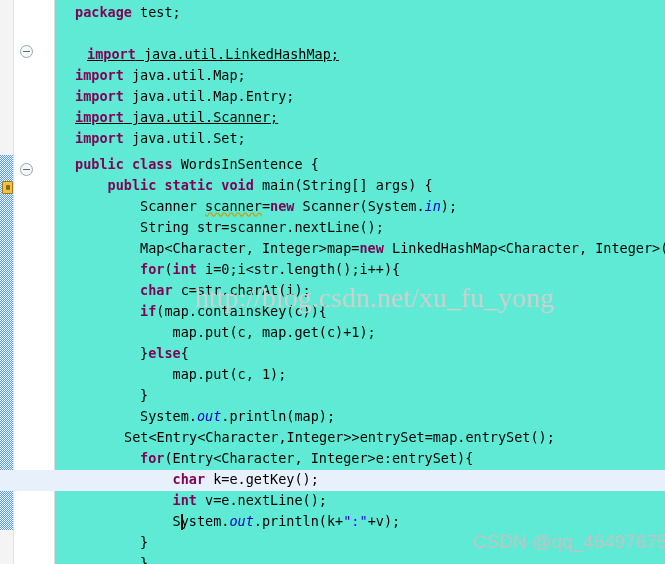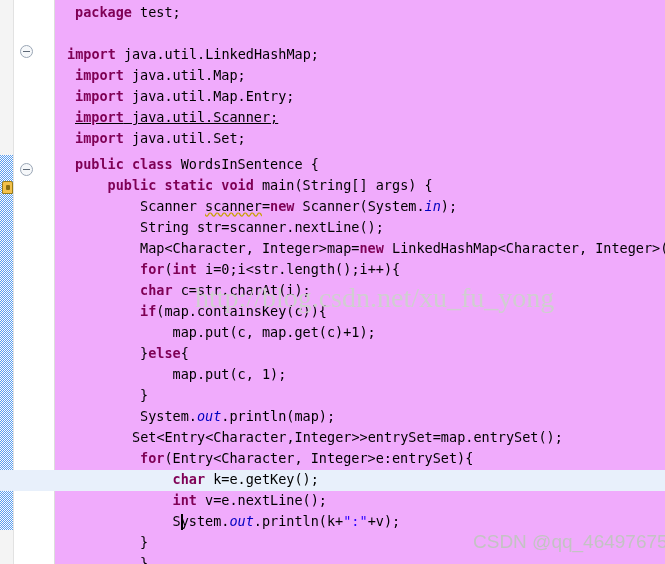--- a/index.html
+++ b/index.html
@@ -121,21 +121,21 @@
     background: #5d6876;
   }
 
   
   #code-surface {
     position: absolute;
     left: 55px;
     top: 0px;
     width: 610px;
     height: 564px;
-    background: #f0abfc;
+    background: #5eead4;
   }
   #current-line-highlight {
     position: absolute;
     left: -55px;
     width: 665px;
     height: 21px;
     background: #e8f0fb;
   }
   .code-line {
     position: absolute;
@@ -206,40 +206,40 @@
   <div id="gutter">
       <div class="fold-marker" style="top: 45px;"></div>
       <div class="fold-marker" style="top: 163px;"></div>
     </div>
 
   <div id="code-surface">
     <div id="current-line-highlight" style="top: 470px; height: 21px;"></div>
     <div id="caret" style="left: 126px; top: 514px;"></div>
   <div class="code-line" style="top: 2px; left: 20px;"><span class="kw">package</span><span class="plain"> test;</span></div>
       <div class="code-line" style="top: 23px; left: 20px;"></div>
-      <div class="code-line" style="top: 44px; left: 12px;"><span class="kw">import</span><span class="plain"> java.util.LinkedHashMap;</span></div>
+      <div class="code-line" style="top: 44px; left: 32px; text-decoration: underline;"><span class="kw">import</span><span class="plain"> java.util.LinkedHashMap;</span></div>
       <div class="code-line" style="top: 65px; left: 20px;"><span class="kw">import</span><span class="plain"> java.util.Map;</span></div>
       <div class="code-line" style="top: 86px; left: 20px;"><span class="kw">import</span><span class="plain"> java.util.Map.Entry;</span></div>
       <div class="code-line" style="top: 107px; left: 20px; text-decoration: underline;"><span class="kw">import</span><span class="plain"> java.util.Scanner;</span></div>
       <div class="code-line" style="top: 128px; left: 20px;"><span class="kw">import</span><span class="plain"> java.util.Set;</span></div>
       <div class="code-line" style="top: 149px; left: 20px;"></div>
       <div class="code-line" style="top: 175px; left: 20px;"><span class="plain">    </span><span class="kw">public static void</span><span class="plain"> main(String[] args) {</span></div>
       <div class="code-line" style="top: 154px; left: 20px;"><span class="kw">public class</span><span class="plain"> WordsInSentence {</span></div>
       <div class="code-line" style="top: 196px; left: 20px;"><span class="plain">        Scanner </span><span class="squiggle">scanner</span><span class="plain">=</span><span class="kw">new</span><span class="plain"> Scanner(System.</span><span class="field">in</span><span class="plain">);</span></div>
       <div class="code-line" style="top: 217px; left: 20px;"><span class="plain">        String str=scanner.nextLine();</span></div>
       <div class="code-line" style="top: 238px; left: 20px;"><span class="plain">        Map&lt;Character, Integer&gt;map=</span><span class="kw">new</span><span class="plain"> LinkedHashMap&lt;Character, Integer&gt;();</span></div>
       <div class="code-line" style="top: 259px; left: 20px;"><span class="plain">        </span><span class="kw">for</span><span class="plain">(</span><span class="kw">int</span><span class="plain"> i=0;i&lt;str.length();i++){</span></div>
       <div class="code-line" style="top: 280px; left: 20px;"><span class="plain">        </span><span class="kw">char</span><span class="plain"> c=str.charAt(i);</span></div>
       <div class="code-line" style="top: 301px; left: 20px;"><span class="plain">        </span><span class="kw">if</span><span class="plain">(map.containsKey(c)){</span></div>
       <div class="code-line" style="top: 322px; left: 20px;"><span class="plain">            map.put(c, map.get(c)+1);</span></div>
       <div class="code-line" style="top: 343px; left: 20px; text-align: right;"><span class="plain">        }</span><span class="kw">else</span><span class="plain">{</span></div>
       <div class="code-line" style="top: 364px; left: 20px;"><span class="plain">            map.put(c, 1);</span></div>
       <div class="code-line" style="top: 385px; left: 20px;"><span class="plain">        }</span></div>
       <div class="code-line" style="top: 406px; left: 20px;"><span class="plain">        System.</span><span class="field">out</span><span class="plain">.println(map);</span></div>
-      <div class="code-line" style="top: 427px; left: 12px; text-align: right;"><span class="plain">        Set&lt;Entry&lt;Character,Integer&gt;&gt;entrySet=map.entrySet();</span></div>
+      <div class="code-line" style="top: 427px; left: 4px; text-align: right;"><span class="plain">        Set&lt;Entry&lt;Character,Integer&gt;&gt;entrySet=map.entrySet();</span></div>
       <div class="code-line" style="top: 448px; left: 20px;"><span class="plain">        </span><span class="kw">for</span><span class="plain">(Entry&lt;Character, Integer&gt;e:entrySet){</span></div>
       <div class="code-line" style="top: 469px; left: 20px;"><span class="plain">            </span><span class="kw">char</span><span class="plain"> k=e.getKey();</span></div>
       <div class="code-line" style="top: 490px; left: 20px;"><span class="plain">            </span><span class="kw">int</span><span class="plain"> v=e.nextLine();</span></div>
       <div class="code-line" style="top: 511px; left: 20px;"><span class="plain">            System.</span><span class="field">out</span><span class="plain">.println(k+</span><span class="str">":"</span><span class="plain">+v);</span></div>
       <div class="code-line" style="top: 532px; left: 20px;"><span class="plain">        }</span></div>
       <div class="code-line" style="top: 553px; left: 20px;"><span class="plain">        }</span></div>
     </div>
 
   <div id="url-watermark">http://blog.csdn.net/xu_fu_yong</div>
   <div id="csdn-watermark">CSDN @qq_46497675</div>

